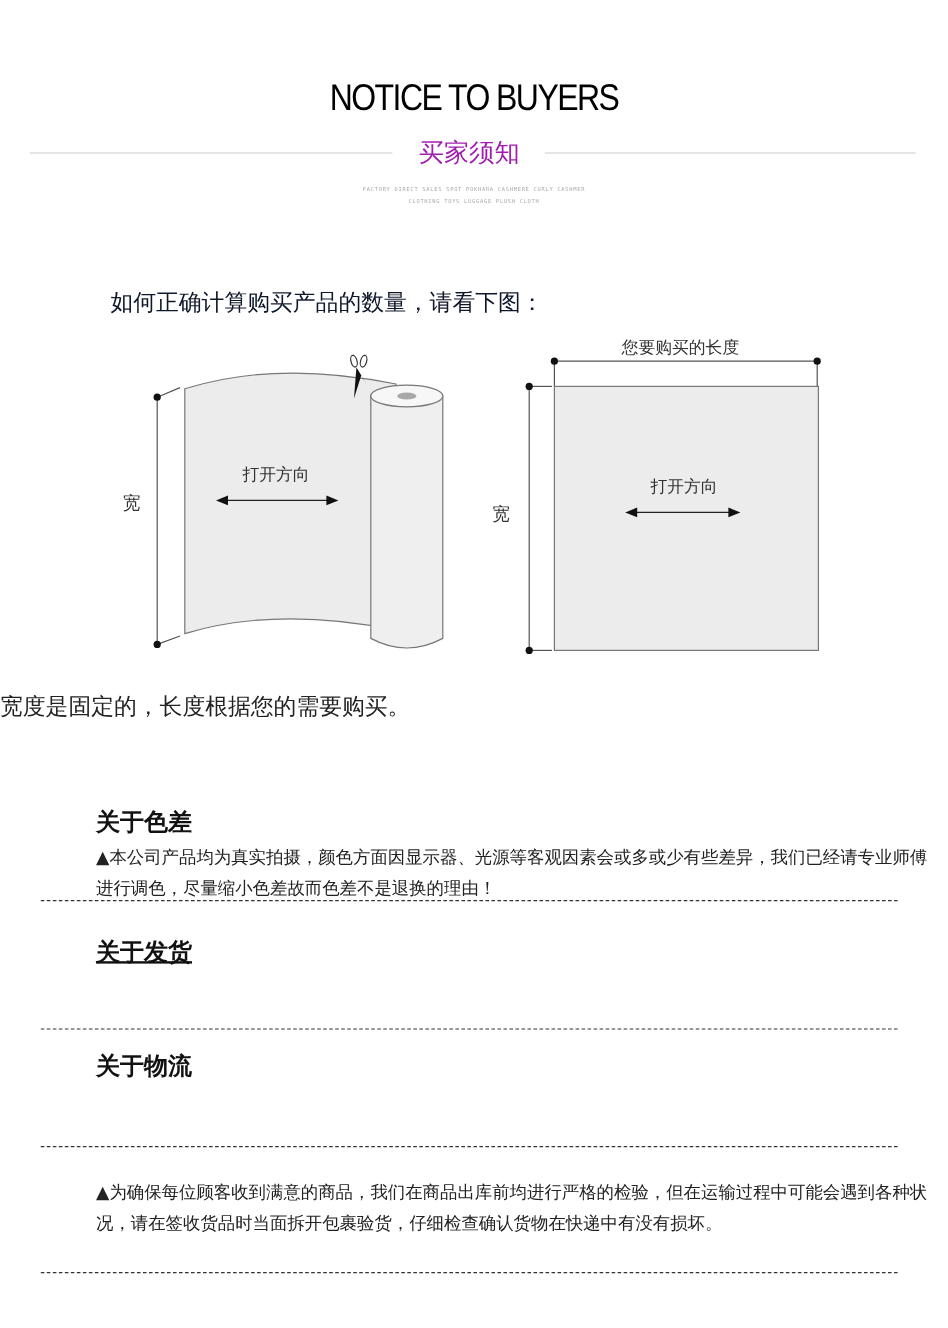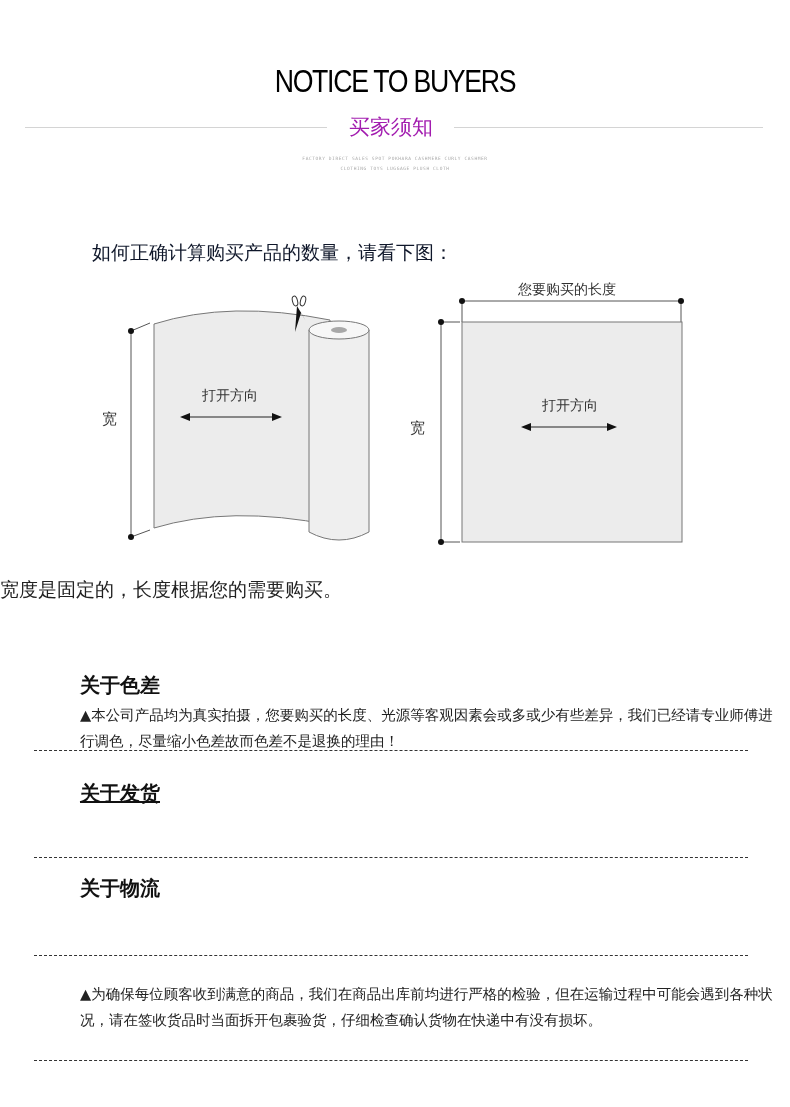--- a/index.html
+++ b/index.html
@@ -116,21 +116,21 @@
       <path d="M521 427 L 531 423 L 531 431 Z" fill="#111"></path>
       <path d="M617 427 L 607 423 L 607 431 Z" fill="#111"></path>
     </g>
   </g>
 </svg>
 
 <div class="summary">宽度是固定的，长度根据您的需要购买。</div>
 
 <div class="section" style="top:672px;">
   <h2>关于色差</h2>
-  <p>▲本公司产品均为真实拍摄，您要购买的长度、光源等客观因素会或多或少有些差异，我们已经请专业师傅进行调色，尽量缩小色差故而色差不是退换的理由！</p>
+  <p>▲本公司产品均为真实拍摄，颜色方面因显示器、光源等客观因素会或多或少有些差异，我们已经请专业师傅进行调色，尽量缩小色差故而色差不是退换的理由！</p>
 </div>
 <div class="divider" style="top:750px;"></div>
 
 <div class="section" style="top:780px;text-decoration:underline;">
   <h2>关于发货</h2>
 </div>
 <div class="divider" style="top:857px;"></div>
 
 <div class="section" style="top:875px;">
   <h2>关于物流</h2>

